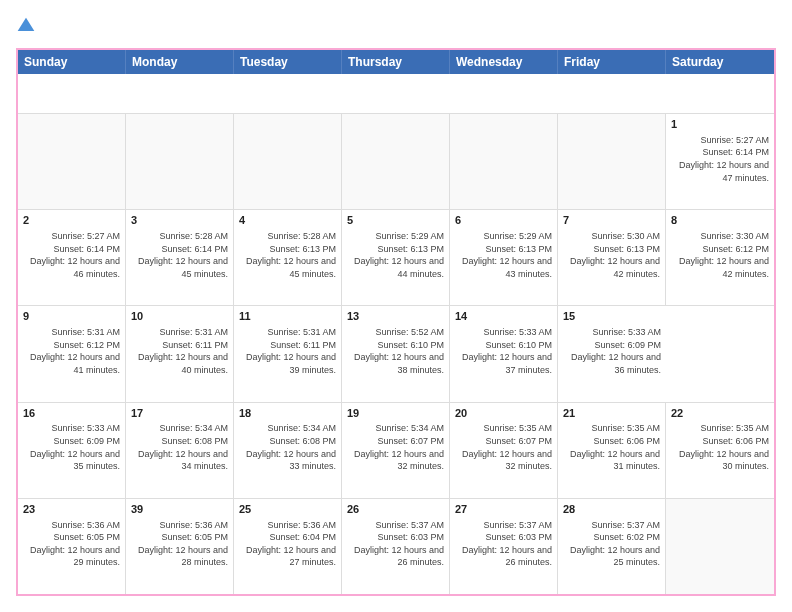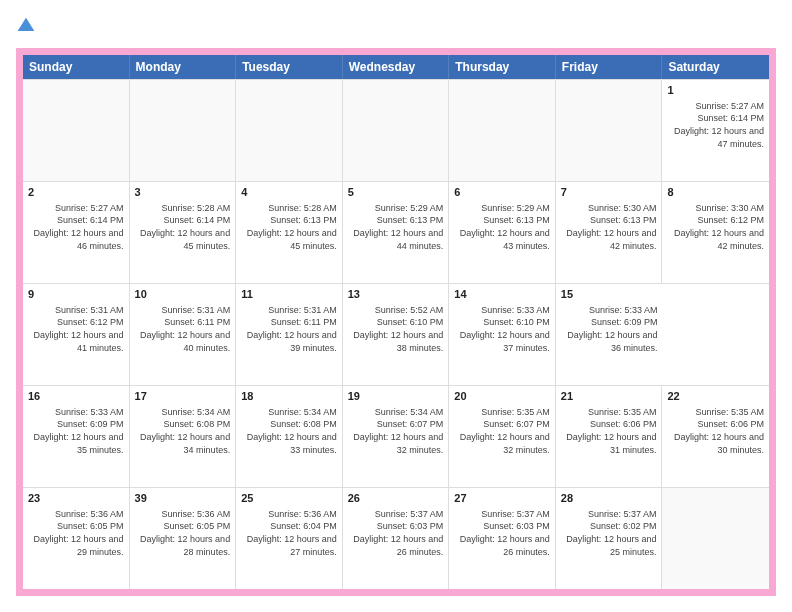--- a/index.html
+++ b/index.html
@@ -46,23 +46,24 @@
       font-size: 32px;
       color: #333;
       font-weight: normal;
     }
     .subtitle {
       font-size: 14px;
       color: #555;
     }
     .calendar {
       flex: 1;
-      border: 7px solid #f9a8d4;
+      border: 2px solid #f9a8d4;
       display: flex;
       flex-direction: column;
+      gap: 39px;
     }
     .cal-header {
       display: grid;
       grid-template-columns: repeat(7, 1fr);
       background: #3a6db5;
     }
     .cal-header-cell {
       color: #fff;
       font-size: 12px;
       font-weight: bold;
@@ -126,22 +127,22 @@
       <div class="month-title"></div>
       <div class="subtitle"></div>
     </div>
   </div>
 
   <div class="calendar">
     <div class="cal-header">
     <div class="cal-header-cell">Sunday</div>
         <div class="cal-header-cell">Monday</div>
         <div class="cal-header-cell">Tuesday</div>
+        <div class="cal-header-cell">Thursday</div>
         <div class="cal-header-cell">Wednesday</div>
-        <div class="cal-header-cell">Thursday</div>
         <div class="cal-header-cell">Friday</div>
         <div class="cal-header-cell">Saturday</div>
       </div>
     <div class="cal-body">
     <div class="cal-row">
           <div class="cal-cell empty"></div>
           <div class="cal-cell empty"></div>
           <div class="cal-cell empty"></div>
           <div class="cal-cell empty"></div>
           <div class="cal-cell empty"></div>

